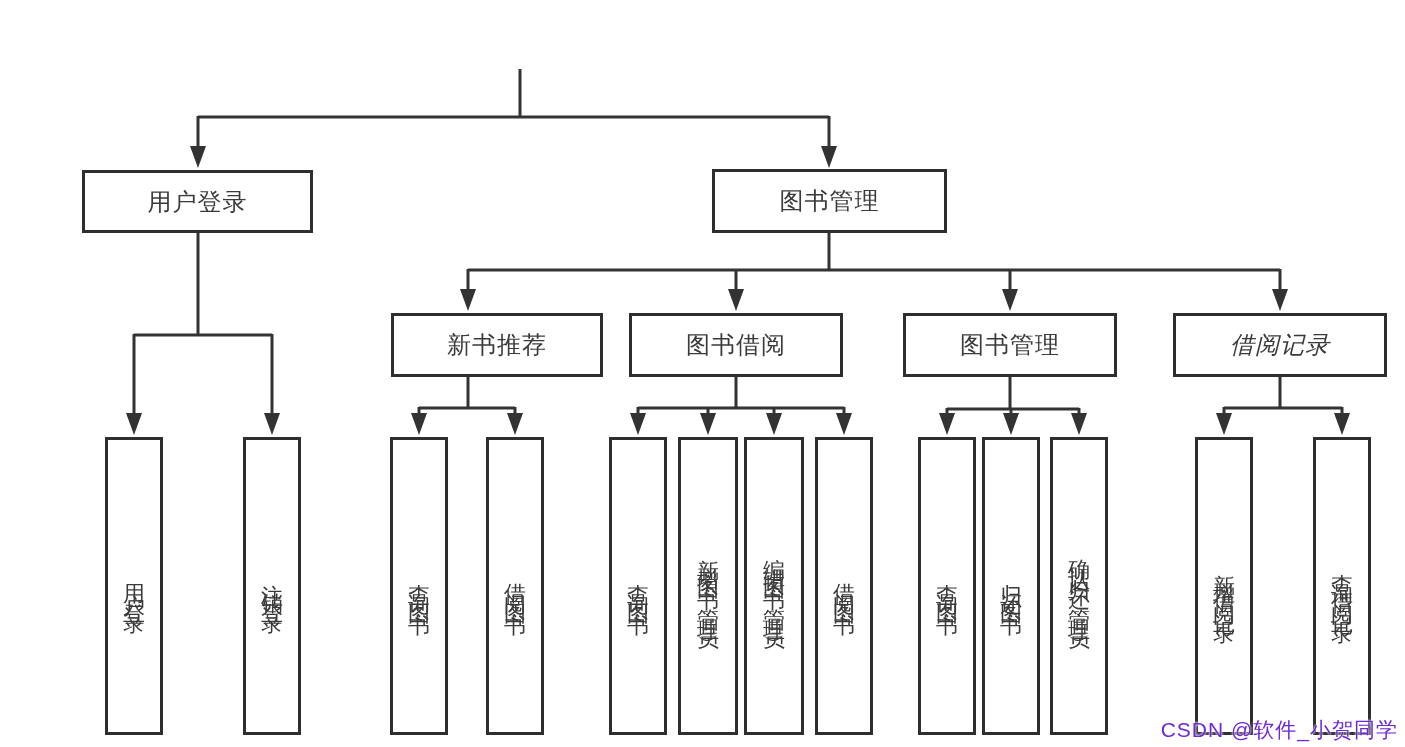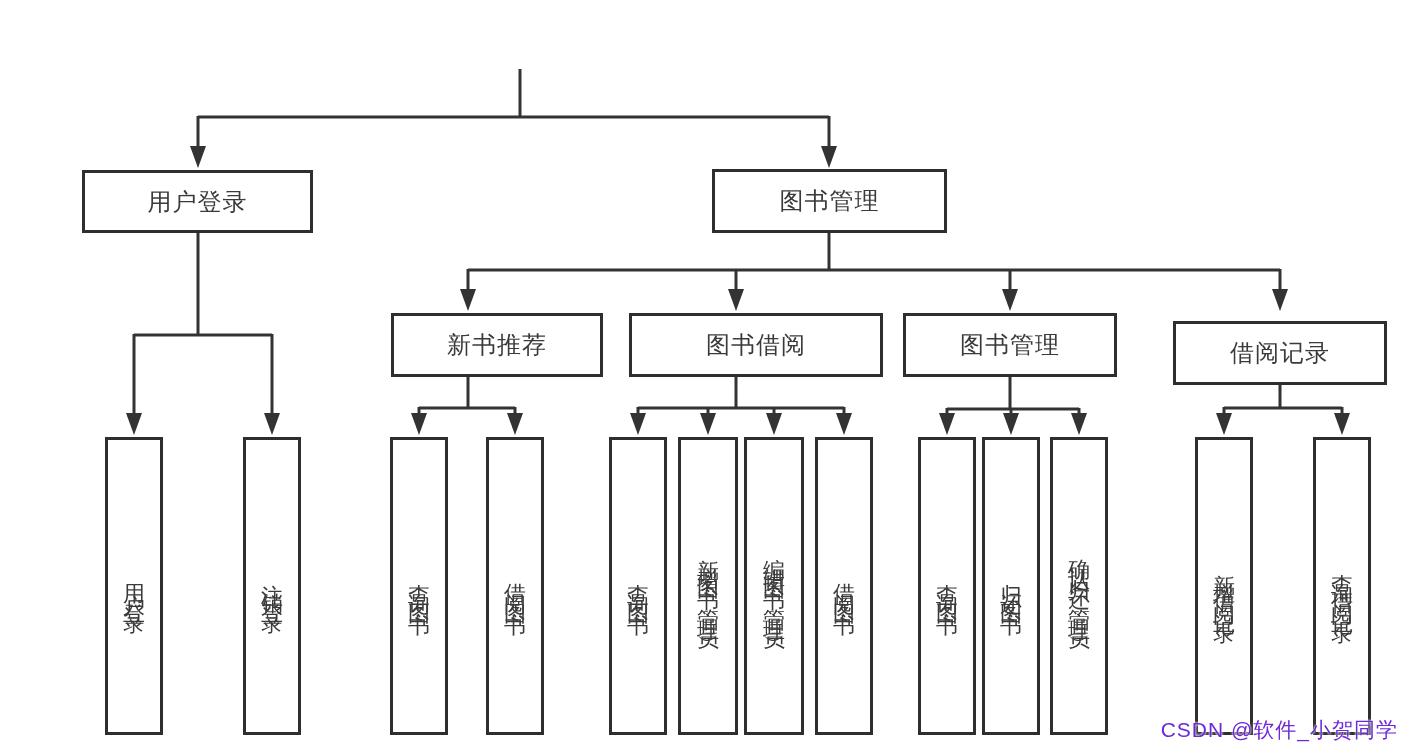--- a/index.html
+++ b/index.html
@@ -43,23 +43,23 @@
     font-size: 22px;
     letter-spacing: 10px;
     line-height: 1;
     text-align: center;
   }
   
   #node-root            { left: 21px;   top: 13px;  width: 1001px; height: 56px; }
   #node-user-login      { left: 82px;   top: 170px; width: 231px;  height: 63px; }
   #node-book-management { left: 712px;  top: 169px; width: 235px;  height: 64px; }
   #node-new-book        { left: 362px;  top: 313px; width: 212px;  height: 64px; margin-left: 29px; }
-  #node-book-borrow     { left: 629px;  top: 313px; width: 254px;  height: 64px; }
+  #node-book-borrow     { left: 629px;  top: 313px; width: 214px;  height: 64px; }
   #node-current-borrow  { left: 903px;  top: 313px; width: 214px;  height: 64px; }
-  #node-borrow-records  { left: 1173px; top: 321px; width: 214px;  height: 64px; }
+  #node-borrow-records  { left: 1173px; top: 313px; width: 214px;  height: 64px; font-style: italic; }
   .leaf                 { top: 437px;   height: 298px; width: 58px; }
   #leaf-user-login      { left: 105px; }
   #leaf-logout          { left: 243px; }
   #leaf-query-book-new  { left: 390px; }
   #leaf-borrow-book-new { left: 486px; }
   #leaf-query-book-bor  { left: 609px; }
   #leaf-add-book        { left: 678px; width: 60px; }
   #leaf-edit-book       { left: 744px; width: 60px; }
   #leaf-borrow-book-bor { left: 815px; }
   #leaf-query-book-cur  { left: 918px; }

